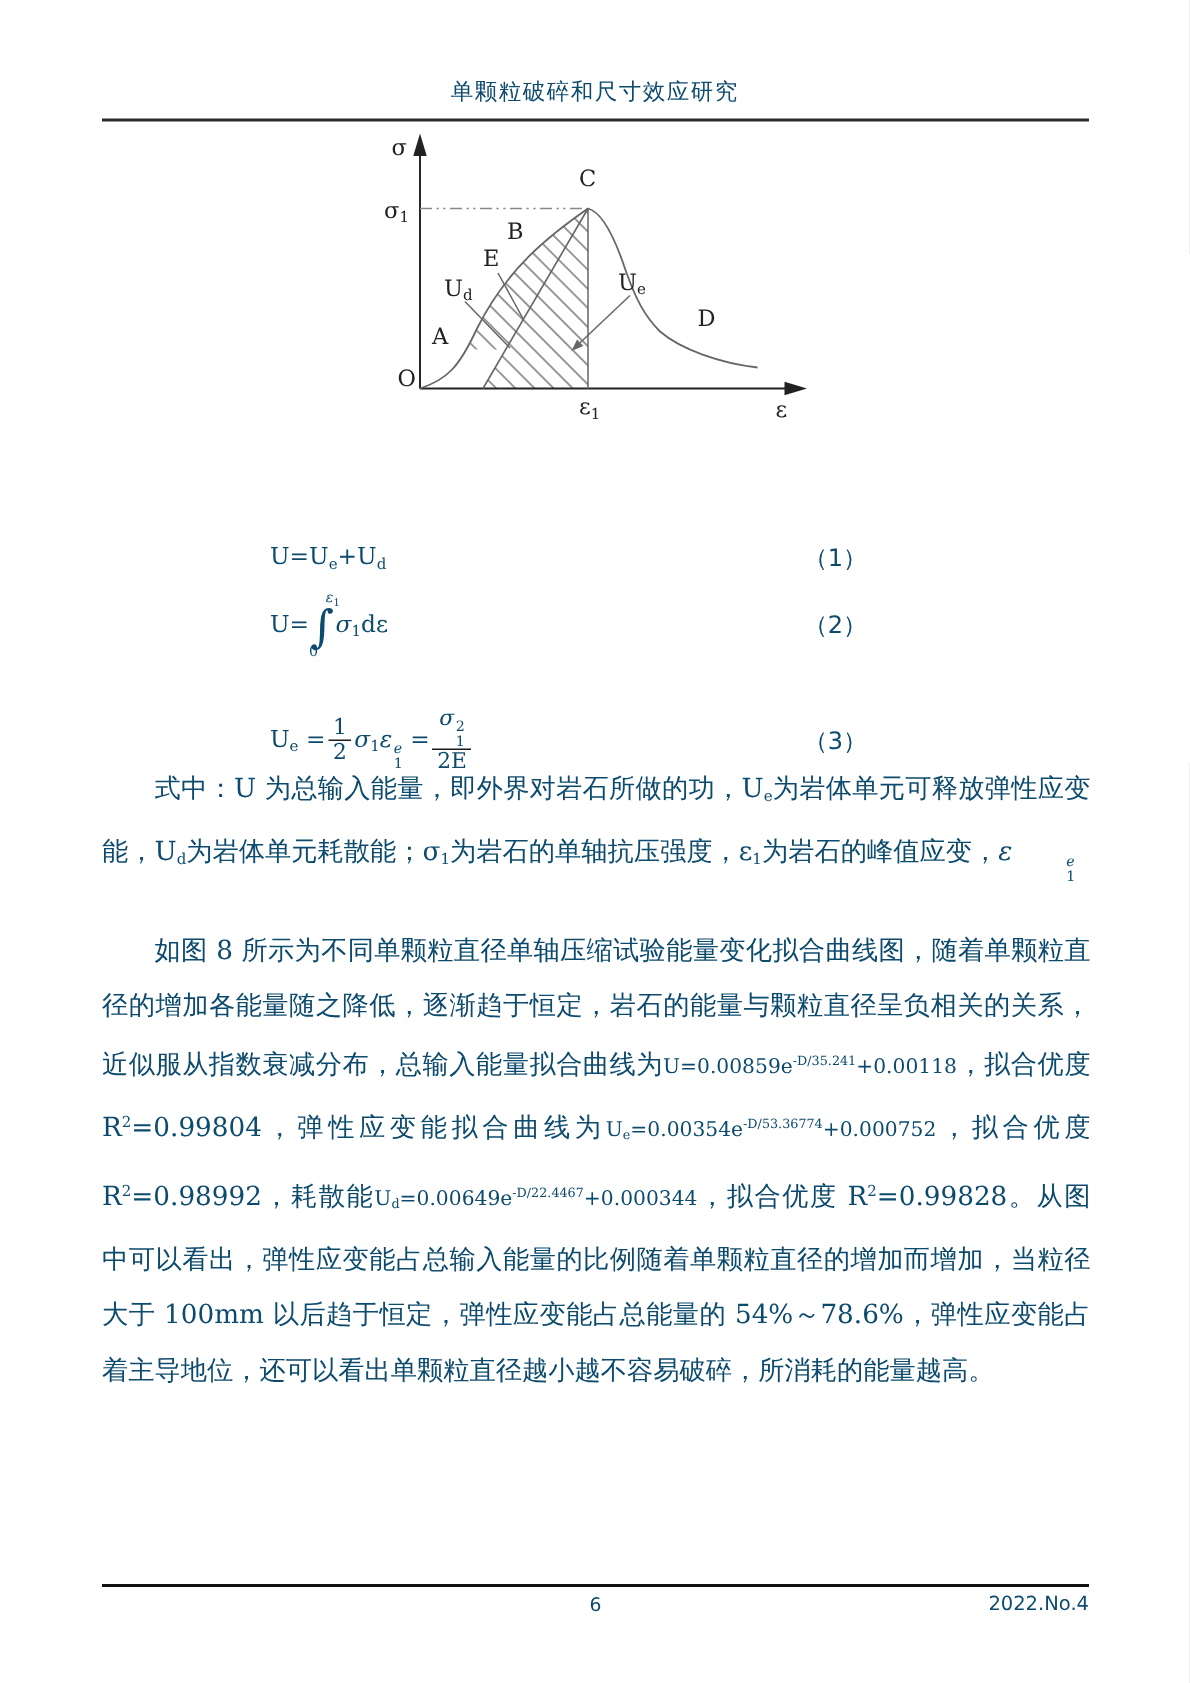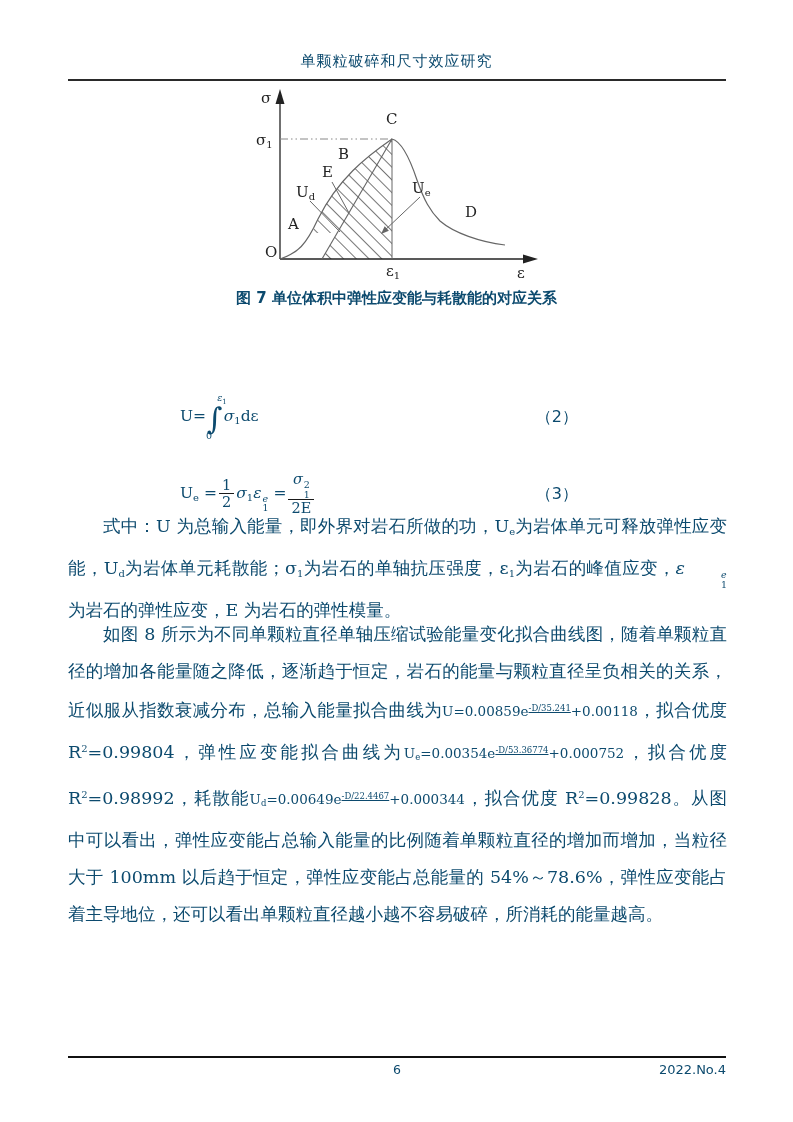--- a/index.html
+++ b/index.html
@@ -54,21 +54,21 @@
   .int-wrap{display:inline-flex;flex-direction:column;align-items:center;
     line-height:0.85;vertical-align:middle;margin:0 1px;}
   .int-upper{font-size:9.5px;align-self:flex-end;margin-right:-4px;}
   .int-lower{font-size:9.5px;align-self:flex-start;margin-left:-1px;}
   .int-sign{font-size:30px;}
   .supsub{display:inline-flex;flex-direction:column;font-size:9.5px;
     line-height:1;vertical-align:-4px;margin-left:1px;}
   .supsub .ss-top{display:block;}
   .supsub .ss-bot{display:block;}
   .ifor{font-size:13.5px;white-space:nowrap;}
-  .ifor sup{font-size:8.5px;vertical-align:5px;text-decoration:underline;}
+  .ifor sup{font-size:8.5px;vertical-align:5px;}
   .ifor sub{font-size:8.5px;vertical-align:-2px;}
   .rsup{font-size:10px;vertical-align:6px;}
   .footer-rule{position:absolute;top:1056px;left:68px;width:658px;height:2px;background:#111;}
   .footer-page{position:absolute;top:1062px;left:68px;width:658px;text-align:center;
     font-size:12.5px;font-family:"DejaVu Sans","Liberation Sans",sans-serif;}
   .footer-issue{position:absolute;top:1062px;left:68px;width:658px;text-align:right;
     font-size:13px;font-family:"DejaVu Sans","Liberation Sans",sans-serif;}
   svg text{font-family:"DejaVu Serif","Liberation Serif",serif;fill:#222;}
 </style>
 </head>
@@ -118,23 +118,26 @@
       <text x="94" y="91" font-size="15"><tspan>E</tspan></text>
       <text x="68" y="111" font-size="15"><tspan>U</tspan><tspan dy="3" font-size="10">d</tspan></text>
       <text x="60" y="143" font-size="15"><tspan>A</tspan></text>
       <text x="184" y="107" font-size="15"><tspan>U</tspan><tspan dy="3" font-size="10">e</tspan></text>
       <text x="237" y="131" font-size="15"><tspan>D</tspan></text>
       <text x="158" y="190" font-size="15"><tspan>ε</tspan><tspan dy="3" font-size="10">1</tspan></text>
       <text x="289" y="192" font-size="15"><tspan>ε</tspan></text>
     </svg>
   </div>
 
-  <div class="figure-caption">图 7 单位体积中弹性应变能与耗散能的对应关系</div>
 
 
+  <div class="eq-row eq1-row">
+    <span class="eq-formula"><span>U=U</span><sub class="sm">e</sub><span>+U</span><sub class="sm">d</sub></span>
+    <span class="eq-number">（1）</span>
+  </div>
 
   <div class="eq-row eq2-row">
     <span class="eq-formula"><span>U=</span><span class="int-wrap">
           <span class="int-upper"><span class="it">ε</span><sub style="font-size:7px;">1</sub></span>
           <span class="int-sign">∫</span>
           <span class="int-lower">0</span>
         </span><span class="it">σ</span><sub class="sm">1</sub><span>dε</span></span>
     <span class="eq-number">（2）</span>
   </div>
 
@@ -151,21 +154,21 @@
               <span class="ss-bot">1</span>
             </span></span>
           <span class="den">2E</span>
         </span></span>
     <span class="eq-number">（3）</span>
   </div>
 
   <div class="body-par para1"><span>式中：U 为总输入能量，即外界对岩石所做的功，</span><span>U</span><sub class="sm">e</sub><span>为岩体单元可释放弹性应变能，</span><span>U</span><sub class="sm">d</sub><span>为岩体单元耗散能；</span><span>σ</span><sub class="sm">1</sub><span>为岩石的单轴抗压强度，</span><span>ε</span><sub class="sm">1</sub><span>为岩石的峰值应变，</span><span class="it">ε</span><span class="supsub">
         <span class="ss-top it">e</span>
         <span class="ss-bot">1</span>
-      </span><span>为岩石的弹性应变，E 为岩石的弹性模量。</span></div>
+      </span></div>
 
   <div class="body-par para2"><span>如图 8 所示为不同单颗粒直径单轴压缩试验能量变化拟合曲线图，随着单颗粒直径的增加各能量随之降低，逐渐趋于恒定，岩石的能量与颗粒直径呈负相关的关系，近似服从指数衰减分布，总输入能量拟合曲线为</span><span class="ifor"><span>U=0.00859e</span><sup>-D/35.241</sup><span>+0.00118</span></span><span>，拟合优度 R</span><sup class="rsup">2</sup><span>=0.99804，弹性应变能拟合曲线为</span><span class="ifor"><span>U</span><sub>e</sub><span>=0.00354e</span><sup>-D/53.36774</sup><span>+0.000752</span></span><span>，拟合优度 R</span><sup class="rsup">2</sup><span>=0.98992，耗散能</span><span class="ifor"><span>U</span><sub>d</sub><span>=0.00649e</span><sup>-D/22.4467</sup><span>+0.000344</span></span><span>，拟合优度 R</span><sup class="rsup">2</sup><span>=0.99828。从图中可以看出，弹性应变能占总输入能量的比例随着单颗粒直径的增加而增加，当粒径大于 100mm 以后趋于恒定，弹性应变能占总能量的 54%～78.6%，弹性应变能占着主导地位，还可以看出单颗粒直径越小越不容易破碎，所消耗的能量越高。</span></div>
 
   <div class="footer-rule"></div>
   <div class="footer-page">6</div>
   <div class="footer-issue">2022.No.4</div>
 
 </div>
 
 </body></html>

